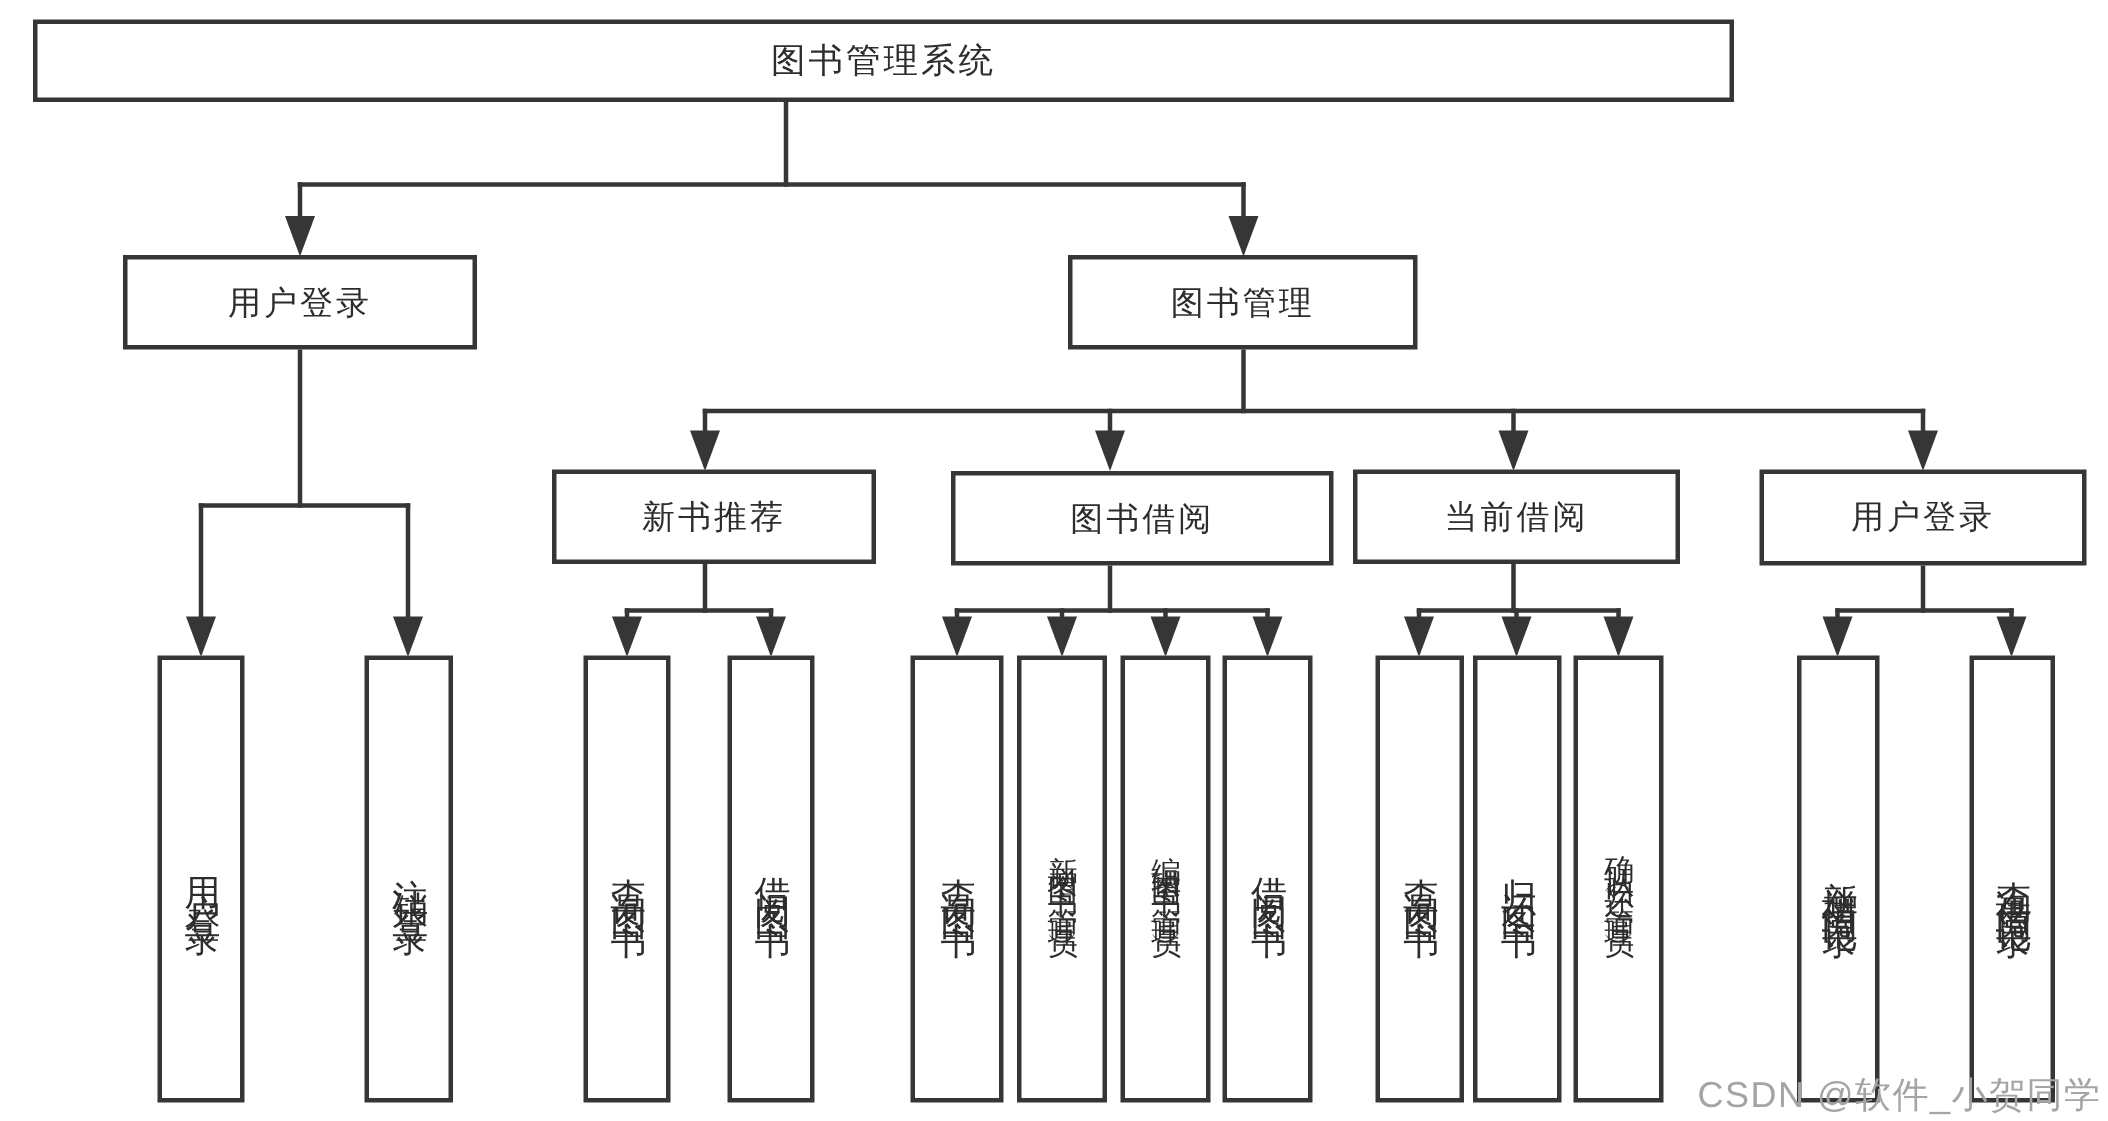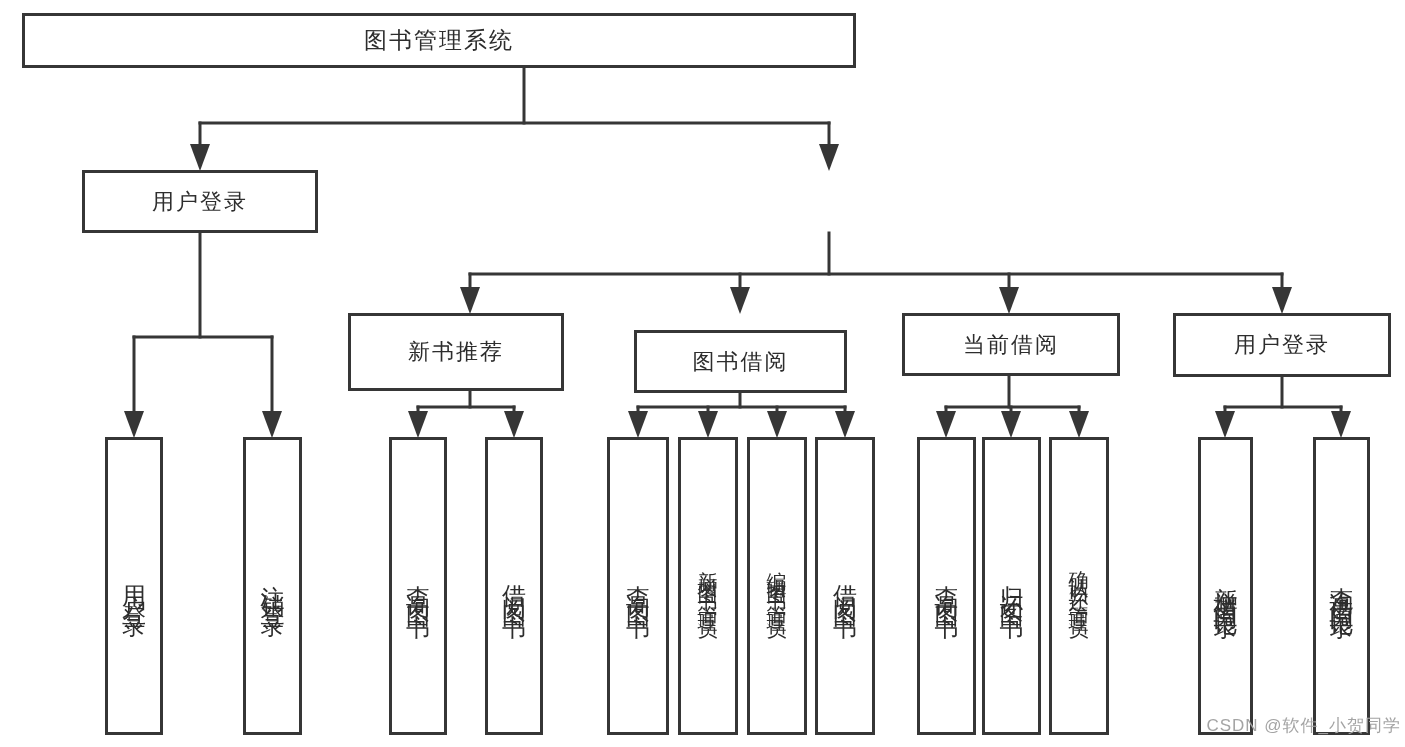--- a/index.html
+++ b/index.html
@@ -15,21 +15,21 @@
   #connectors{position:absolute;left:0;top:0;width:1405px;height:747px;}
   .node{position:absolute;box-sizing:border-box;border:3px solid var(--line);
         background:var(--bg);display:flex;align-items:center;justify-content:center;}
   .h-label{font-size:22px;color:var(--text);letter-spacing:2px;white-space:nowrap;}
   .root-label{font-size:23px;}
   .v-label{writing-mode:vertical-rl;text-orientation:mixed;color:var(--text);
            white-space:nowrap;line-height:1;}
   .leaf-short .v-label{font-size:24px;letter-spacing:10px;}
   .leaf-mid .v-label{font-size:24px;letter-spacing:6px;}
   .leaf-long .v-label{font-size:20px;letter-spacing:7px;}
-  #watermark{position:absolute;top:714px;right:4px;font-size:17px;
+  #watermark{position:absolute;top:714px;right:4px;font-size:24px;
              color:var(--wm);letter-spacing:1px;white-space:nowrap;}
 </style>
 </head>
 <body>
 
 <div id="canvas">
 
   <svg id="connectors" viewBox="0 0 1405 747" xmlns="http://www.w3.org/2000/svg">
       <line x1="524" y1="68" x2="524" y2="123" stroke="#363636" stroke-width="3" stroke-linecap="square"></line>
       <line x1="200" y1="123" x2="829" y2="123" stroke="#363636" stroke-width="3" stroke-linecap="square"></line>
@@ -78,32 +78,35 @@
       <line x1="1079" y1="407" x2="1079" y2="418" stroke="#363636" stroke-width="3" stroke-linecap="square"></line>
       <polygon points="1069,411 1089,411 1079,438" fill="#363636"></polygon>
       <line x1="1282" y1="376" x2="1282" y2="407" stroke="#363636" stroke-width="3" stroke-linecap="square"></line>
       <line x1="1225" y1="407" x2="1341" y2="407" stroke="#363636" stroke-width="3" stroke-linecap="square"></line>
       <line x1="1225" y1="407" x2="1225" y2="418" stroke="#363636" stroke-width="3" stroke-linecap="square"></line>
       <polygon points="1215,411 1235,411 1225,438" fill="#363636"></polygon>
       <line x1="1341" y1="407" x2="1341" y2="418" stroke="#363636" stroke-width="3" stroke-linecap="square"></line>
       <polygon points="1331,411 1351,411 1341,438" fill="#363636"></polygon>
     </svg>
 
-  <div class="node" style="left:22px;top:13px;width:834px;height:55px">
+  <div class="node" style="left:22px;top:13px;width:1134px;height:55px">
     <span class="h-label root-label">图书管理系统</span>
   </div>
 
   <div class="node" style="left:82px;top:170px;width:236px;height:63px">
     <span class="h-label">用户登录</span>
   </div>
+  <div class="node" style="left:712px;top:170px;width:233px;height:63px">
+    <span class="h-label">图书管理</span>
+  </div>
 
-  <div class="node" style="left:348px;top:313px;width:216px;height:78px">
+  <div class="node" style="left:368px;top:313px;width:216px;height:63px">
     <span class="h-label">新书推荐</span>
   </div>
-  <div class="node" style="left:634px;top:330px;width:213px;height:63px">
+  <div class="node" style="left:634px;top:314px;width:255px;height:63px">
     <span class="h-label">图书借阅</span>
   </div>
   <div class="node" style="left:902px;top:313px;width:218px;height:63px">
     <span class="h-label">当前借阅</span>
   </div>
   <div class="node" style="left:1173px;top:313px;width:218px;height:64px">
     <span class="h-label">用户登录</span>
   </div>
 
   <div class="node leaf-short" style="left:105px;top:437px;width:58px;height:298px">

